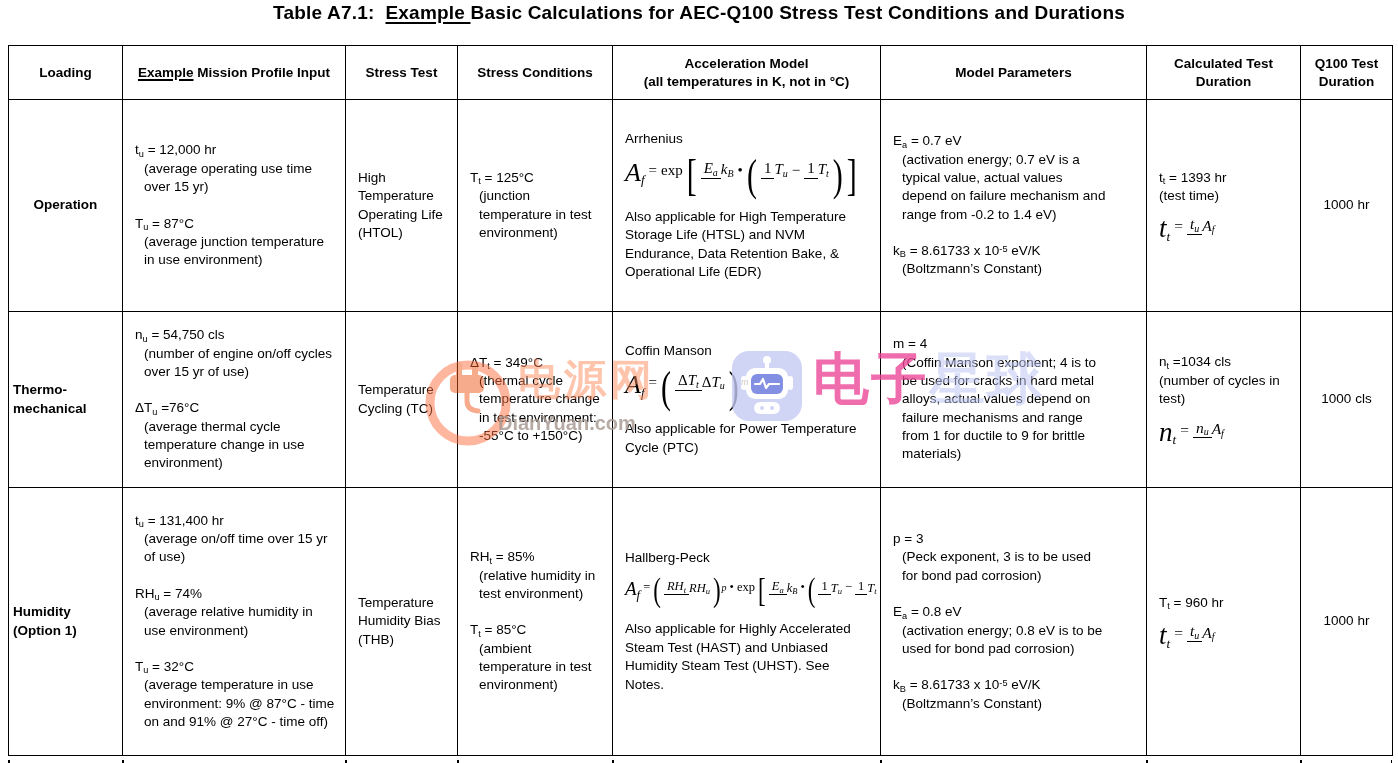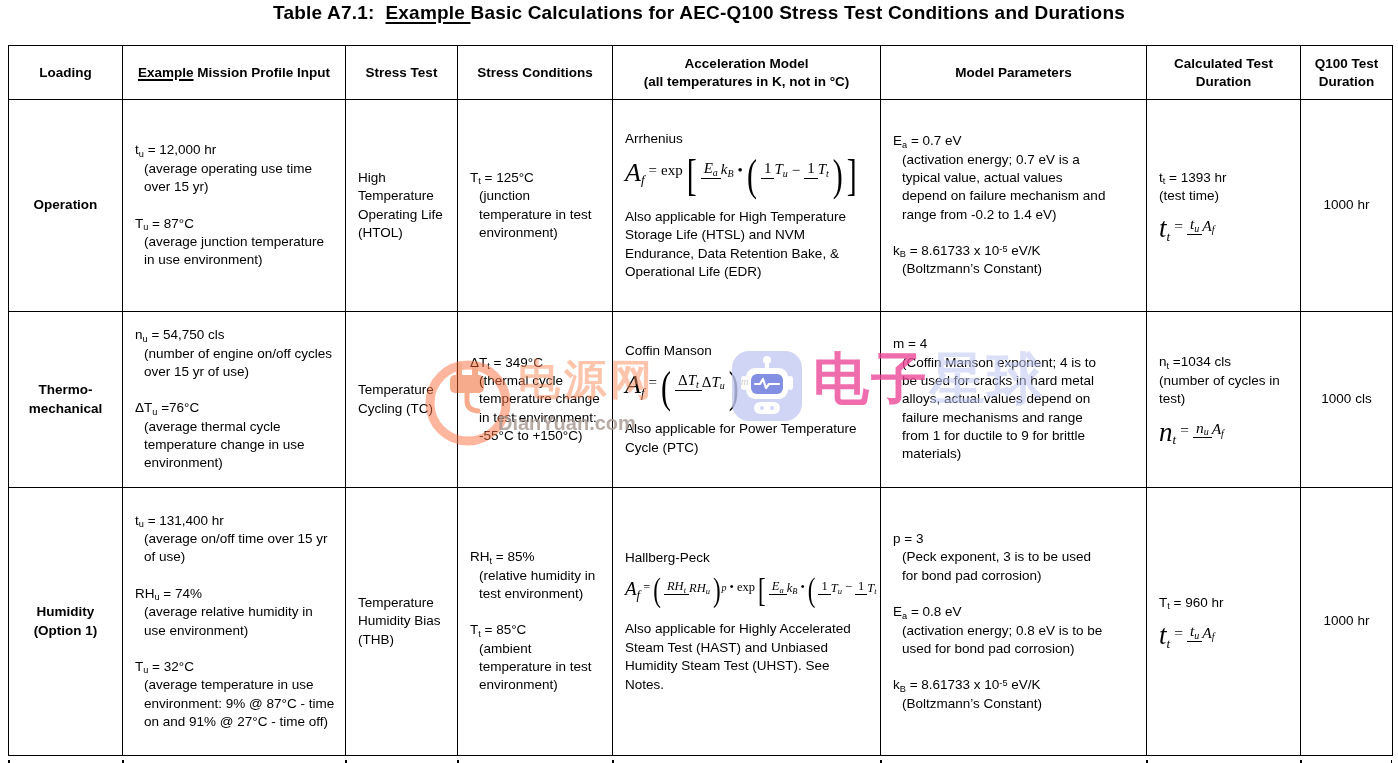--- a/index.html
+++ b/index.html
@@ -25,21 +25,21 @@
   .c{
     border-right:1.5px solid #000;border-bottom:1.5px solid #000;
     box-sizing:border-box;
     display:flex;flex-direction:column;justify-content:center;
     font-size:13.5px;line-height:1.36;
     padding:6px 8px 6px 12px;overflow:hidden;
   }
   .hc{align-items:center;justify-content:center;text-align:center;
       font-weight:bold;padding:4px 6px;line-height:1.3;}
   .hc .u{text-decoration:underline;text-decoration-thickness:2px;text-underline-offset:2px;}
-  .lc{align-items:center;justify-content:center;text-align:center;font-weight:bold;padding:6px 4px;}
+  .lc{align-items:center;justify-content:center;font-weight:bold;padding:6px 4px;}
   .qc{align-items:center;justify-content:center;text-align:center;padding:6px 2px;}
   .para{max-width:205px;}
   .para.indent{padding-left:9px;}
   .para.gap{margin-top:18px;}
   sub{font-size:.68em;vertical-align:baseline;position:relative;top:.26em;}
   sup{font-size:.68em;vertical-align:baseline;position:relative;top:-.38em;}
   
   .fx{display:flex;align-items:flex-start;gap:4px;flex-wrap:nowrap;
       font-family:"Liberation Serif","DejaVu Serif",serif;font-size:15px;color:#000;}
   .fx .var{font-style:italic;}

